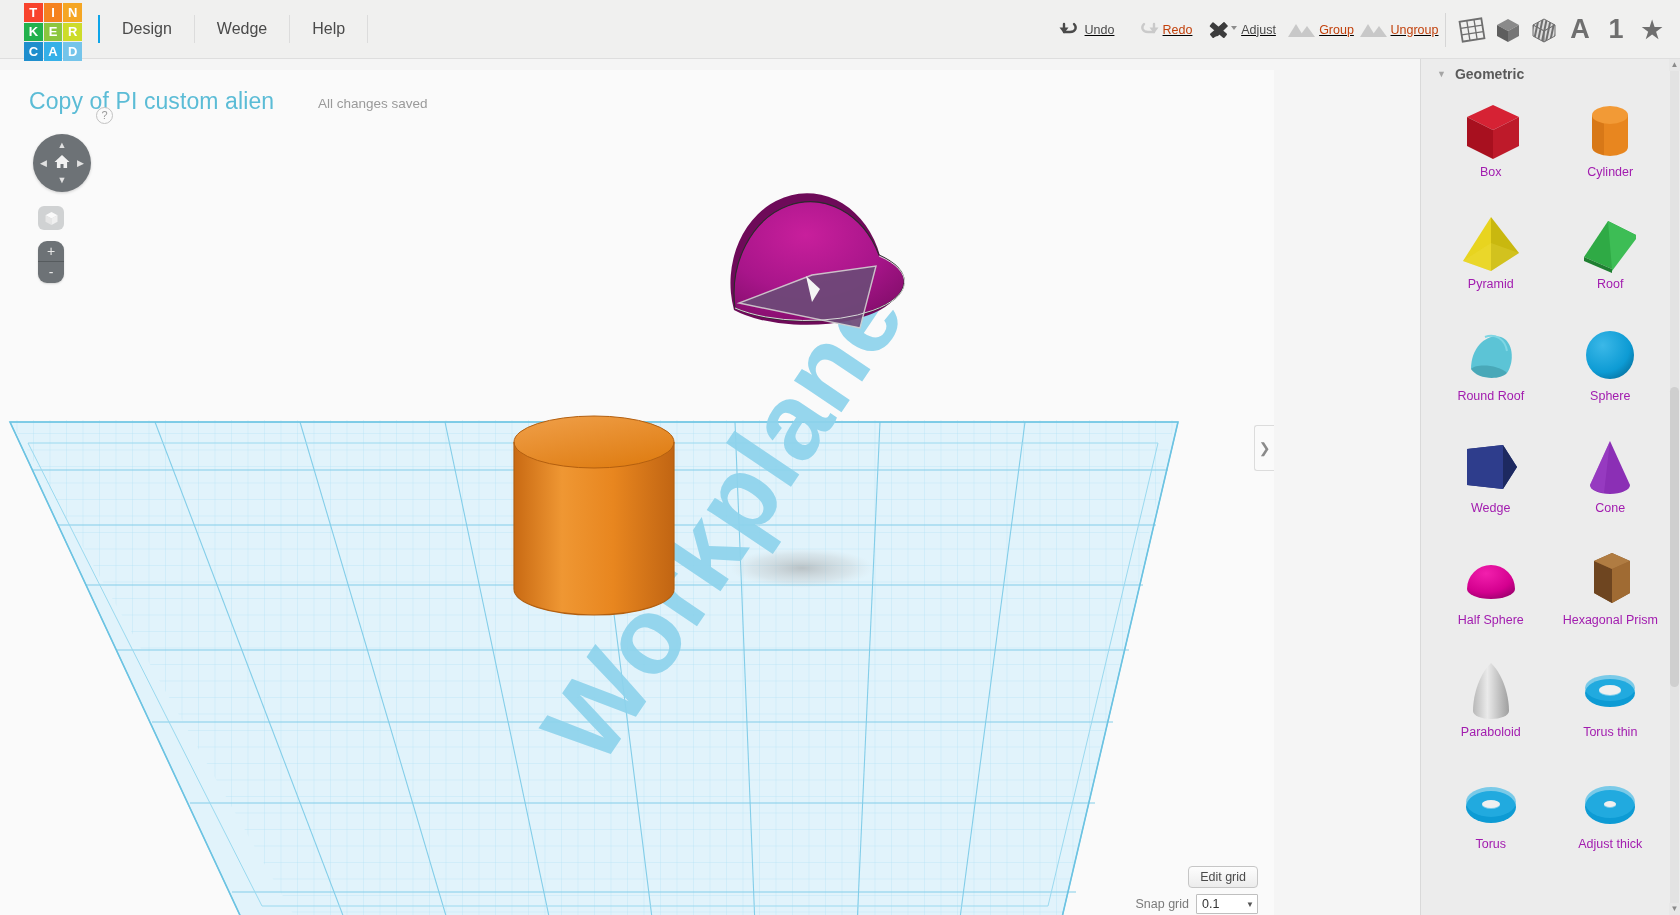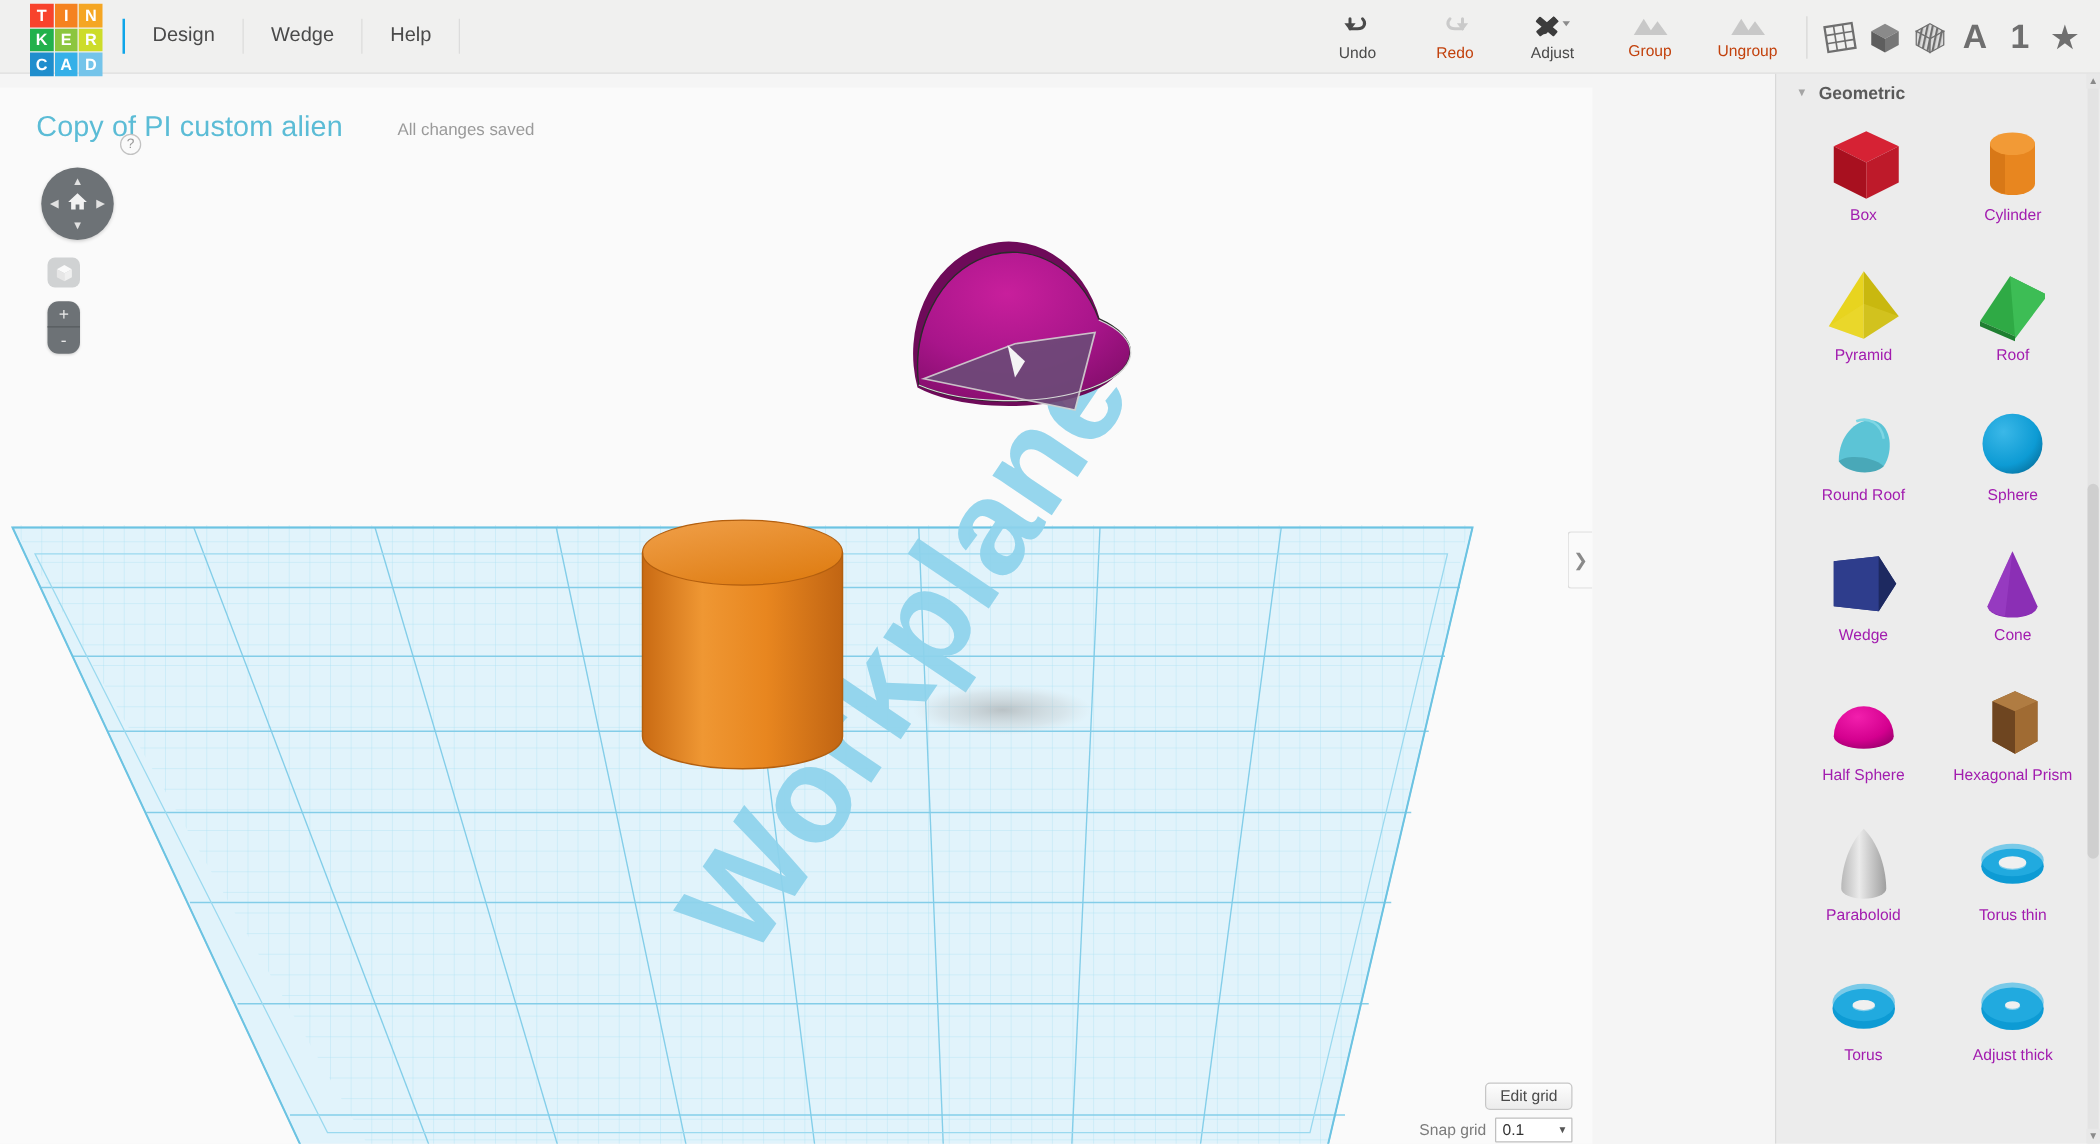--- a/index.html
+++ b/index.html
@@ -32,23 +32,24 @@
   .menu { display:flex; align-items:center; margin-left: 16px; }
   .menu-item {
     font-size: 16px; color: #4a4a4a; padding: 0 22px;
     height: 28px; line-height: 28px; cursor: default;
     border-right: 1px solid #dcdcdc;
   }
   .menu-item:first-child { border-left: 2px solid #0ea5e9; }
 
   .tools { margin-left: auto; display:flex; align-items: center; height:59px; }
   .tool {
-    width: 78px; height: 59px; display:flex; flex-direction:column;
+    width: 78px; height: 59px; display:flex; flex-direction:row;
     align-items:center; justify-content:center; gap:3px;
     position: relative;
+    text-decoration: underline;
   }
   .tool .lbl { font-size: 12.5px; color:#4a4a4a; }
   .tool.disabled .lbl { color:#c2410c; }
   .tool svg { display:block; }
 
   .divider-v { width:1px; height:34px; background:#d6d6d6; margin: 0 8px; align-self:center; }
 
   .icon-tools { display:flex; align-items:center; height:59px; padding-right: 10px; }
   .icon-tool {
     width: 36px; height: 59px; display:flex; align-items:center; justify-content:center;

